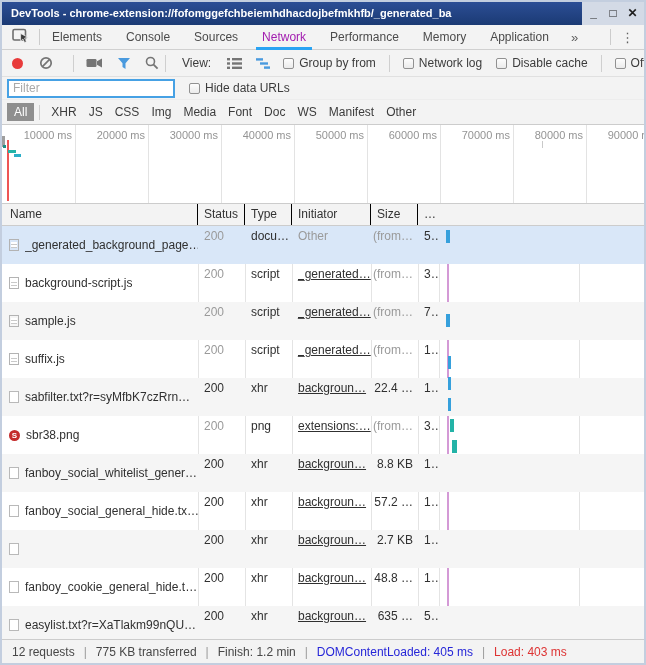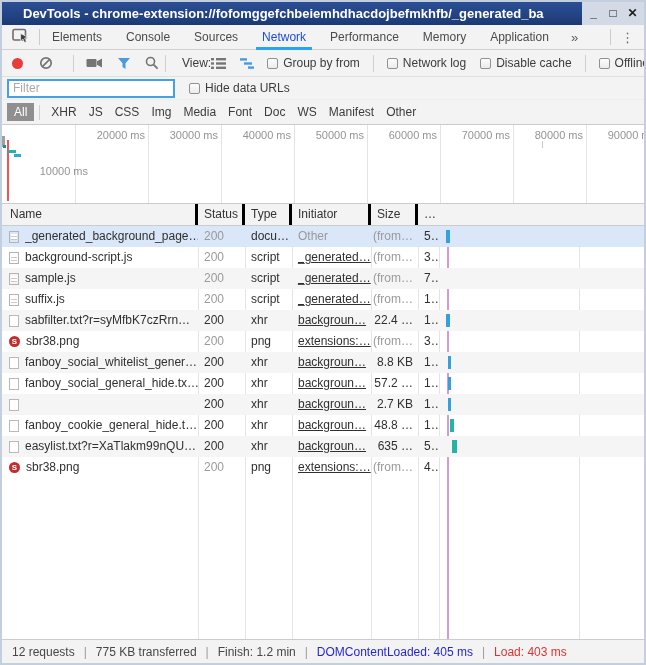--- a/index.html
+++ b/index.html
@@ -7,54 +7,54 @@
   body { font-family:"Liberation Sans", sans-serif; }
   .window {
     width:646px; height:665px;
     border:2px solid #c3cedf; outline:1px solid #93a1b6;
     display:flex; flex-direction:column; background:#fff; overflow:hidden;
   }
   
   .titlebar { height:23px; display:flex; flex:0 0 auto; }
   .titlebar .tb-main {
     flex:1 1 auto; background:linear-gradient(180deg,#2c4e95,#1b3a74);
-    color:#fff; font-weight:bold; font-size:13px; line-height:23px;
-    padding-left:21px; white-space:nowrap; overflow:hidden;
+    color:#fff; font-weight:bold; font-size:11px; line-height:23px;
+    padding-left:9px; white-space:nowrap; overflow:hidden;
   }
   .titlebar .tb-buttons {
     flex:0 0 auto; width:62px; background:#d3dae6; display:flex;
     align-items:center; justify-content:space-evenly;
     color:#1d1d1d; font-size:12px; font-weight:bold;
   }
   .tb-btn { width:16px; text-align:center; cursor:default; line-height:23px; }
   
   .tabbar {
     height:25px; flex:0 0 auto; background:#f3f3f3; border-bottom:1px solid #d0d0d0;
     display:flex; align-items:center; font-size:12px; color:#4b4b4b;
   }
   .inspect-btn { padding:0 9px 0 10px; display:flex; align-items:center; }
   .vdiv { width:1px; height:16px; background:#cccccc; flex:0 0 auto; }
   .tab { padding:0 12px; height:25px; line-height:25px; position:relative; white-space:nowrap; }
-  .tab.active { color:#1d4ed8; }
+  .tab.active { color:#a21caf; }
   .tab.active::after {
     content:""; position:absolute; left:6px; right:6px; bottom:0; height:3px; background:#29a3f3;
   }
   .tab-overflow { padding:0 10px; font-size:13px; color:#5f5f5f; }
   .tabbar-spacer { flex:1 1 auto; }
   .menu-dots { padding:0 10px; color:#5f5f5f; font-size:13px; letter-spacing:0; }
   
   .net-toolbar {
     height:27px; flex:0 0 auto; background:#f3f3f3; border-bottom:1px solid #e0e0e0;
     display:flex; align-items:center; font-size:12px; color:#3c3c3c; padding-left:10px;
     white-space:nowrap; overflow:hidden;
   }
   .tool { display:flex; align-items:center; justify-content:center; flex:0 0 auto; }
   .record-dot { width:11px; height:11px; border-radius:50%; background:#e83b3b; margin-right:16px; }
   .gapR { margin-right:14px; }
-  .view-label { margin:0 0 0 10px; color:#3c3c3c; }
+  .view-label { margin:0 16px 0 10px; color:#3c3c3c; }
   .check { display:flex; align-items:center; margin:0 7px; flex:0 0 auto; }
   .check .box {
     width:11px; height:11px; border:1px solid #919191; border-radius:2px;
     background:linear-gradient(180deg,#fdfdfd,#ebebeb); margin-right:5px; flex:0 0 auto;
   }
   .tbar-div { width:1px; height:17px; background:#cfcfcf; margin:0 6px; flex:0 0 auto; }
   
   .filter-row {
     height:23px; flex:0 0 auto; background:#f3f3f3; display:flex; align-items:center;
     padding-left:5px; border-bottom:1px solid #ededed; font-size:12px; color:#3c3c3c;
@@ -81,29 +81,29 @@
   .ov-redline { position:absolute; left:5px; top:15px; bottom:2px; width:2px; background:#ee5555; }
   .ov-nub { position:absolute; left:0; top:11px; width:3px; height:11px; background:#9e9e9e; }
   .ov-bar { position:absolute; height:3px; }
   .ov-tick { position:absolute; width:1px; height:7px; background:#c9c9c9; }
   
   .grid-cols { display:grid; grid-template-columns:196px 47px 47px 79px 47px 21px 1fr; }
   .thead {
     height:22px; flex:0 0 auto; background:#f3f3f3; border-bottom:1px solid #cccccc;
     font-size:12px; color:#333333;
   }
-  .thead .hc { line-height:21px; padding-left:6px; border-right:3px solid #000000; overflow:hidden; white-space:nowrap; }
+  .thead .hc { line-height:21px; padding-left:6px; border-right:1px solid #000000; overflow:hidden; white-space:nowrap; }
   .thead .hc:first-child { padding-left:8px; }
   .thead .hc:last-child { border-right:none; display:flex; justify-content:space-between; padding-right:8px; }
   .sort-arrow { font-size:8px; color:#555555; line-height:21px; }
   .tbody { flex:1 1 auto; position:relative; background:#ffffff; overflow:hidden; }
   .col-line { position:absolute; top:0; bottom:0; width:1px; background:#e4e4e4; }
   .event-line { position:absolute; top:0; bottom:0; width:2px; background:#d49ad6; }
   .wf-grid-line { position:absolute; top:0; bottom:0; width:1px; background:#e3e3e3; }
-  .row { height:21px; font-size:12px; color:#303030; position:relative; }
+  .row { height:38px; font-size:12px; color:#303030; position:relative; }
   .row:nth-child(odd) { background:#f5f5f5; }
   .row.selected { background:#d9e7f8; }
   .cell { line-height:21px; white-space:nowrap; overflow:hidden; padding-left:6px; }
   .cell.name { padding-left:7px; display:flex; align-items:center; }
   .cell.size { text-align:right; padding-right:5px; padding-left:2px; }
   .dim { color:#9a9a9a; }
   .init-link { text-decoration:underline; }
   .nm-text { overflow:hidden; white-space:nowrap; }
   .ricon { flex:0 0 auto; margin-right:6px; display:inline-block; }
   .ricon.document {
@@ -250,21 +250,21 @@
   </div>
 
   <div class="overview" id="overview">
     <div class="ov-nub"></div>
     <div class="ov-redline"></div>
     <div class="ov-bar" style="left:1px; top:20px; width:3px; background:#1f8f86;"></div>
     <div class="ov-bar" style="left:6px; top:25px; width:8px; background:#23b3a7;"></div>
     <div class="ov-bar" style="left:12px; top:29px; width:7px; background:#2baec8;"></div>
     <div class="ov-tick" style="left:540px; top:16px;"></div>
   <div class="ov-grid" style="left: 73px;"></div>
-      <div class="ov-label" style="left: 16px; margin-top: 36px;">10000 ms</div>
+      <div class="ov-label" style="left: 0px;">10000 ms</div>
       <div class="ov-grid" style="left: 146px;"></div>
       <div class="ov-label" style="left: 73px;">20000 ms</div>
       <div class="ov-grid" style="left: 219px;"></div>
       <div class="ov-label" style="left: 146px;">30000 ms</div>
       <div class="ov-grid" style="left: 292px;"></div>
       <div class="ov-label" style="left: 219px;">40000 ms</div>
       <div class="ov-grid" style="left: 365px;"></div>
       <div class="ov-label" style="left: 292px;">50000 ms</div>
       <div class="ov-grid" style="left: 438px;"></div>
       <div class="ov-label" style="left: 365px;">60000 ms</div>

